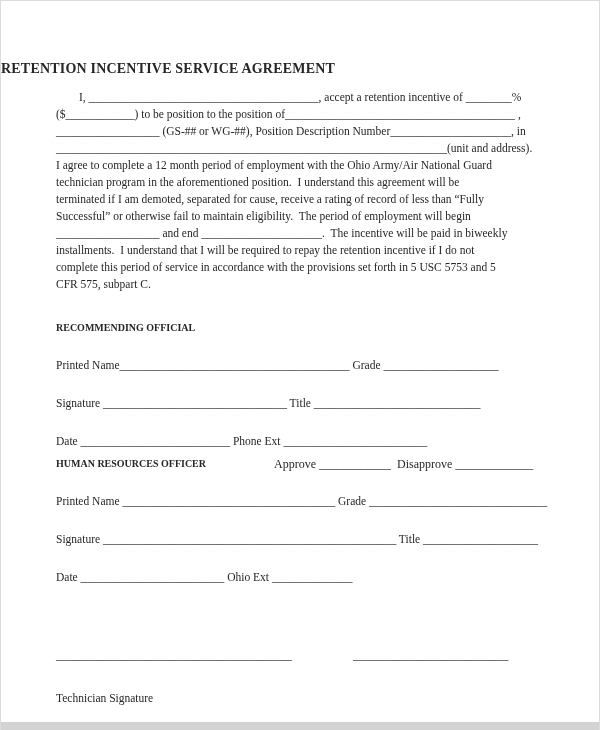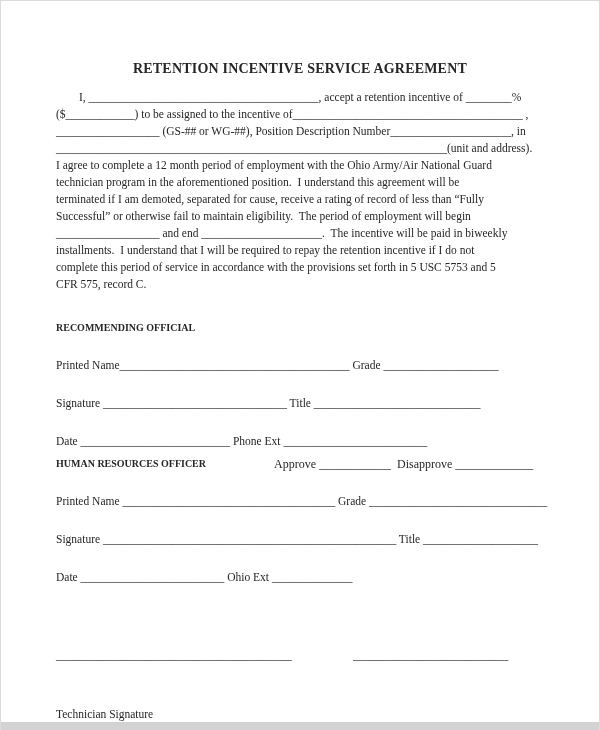--- a/index.html
+++ b/index.html
@@ -7,62 +7,62 @@
     position:relative;width:600px;height:730px;background:#fff;
     font-family:"Liberation Serif","DejaVu Serif",serif;
     color:var(--text,#262626);
     box-sizing:border-box;
     border-top:1px solid var(--frame,#dcdcdc);
     border-left:1px solid var(--frame,#dcdcdc);
     border-right:1px solid var(--frame,#dcdcdc);
     overflow:hidden;
   }
   .doc-title{
-    position:absolute;top:59px;left:0;width:100%;text-align:center;
+    position:absolute;top:59px;left:0;width:100%;
     font-weight:bold;font-size:14px;line-height:17px;letter-spacing:.2px;
     white-space:pre;
   }
   .intro{position:absolute;top:88px;left:55px;width:502px;font-size:11.5px;}
   .line{white-space:pre;line-height:17px;height:17px;}
   .line.indent{padding-left:23px;}
   .section{position:absolute;left:55px;width:502px;font-size:11.5px;}
   .sec-rec{top:318px;}
   .sec-hro{top:454px;}
   .sec-heading{font-weight:bold;font-size:10px;line-height:17px;white-space:pre;display:inline-block;}
   .hro-head{position:relative;height:17px;}
   .approve-line{position:absolute;left:218px;top:2px;font-size:12px;white-space:pre;}
   .form-row{white-space:pre;line-height:17px;margin-top:21px;}
   .sig-block{position:absolute;top:622px;left:0;width:100%;height:60px;font-size:11.5px;}
   .sig-col{position:absolute;top:0;white-space:pre;}
   .sig-col .sig-line{line-height:17px;height:17px;}
-  .sig-col .sig-label{line-height:17px;margin-top:18px;}
+  .sig-col .sig-label{line-height:17px;margin-top:2px;}
   .sig-col.tech{left:55px;}
   .sig-col.date{left:352px;}
   .bottom-band{position:absolute;left:0;bottom:0;width:100%;height:8px;background:var(--band,#d3d3d3);}
 </style>
 </head>
 <body>
 
 <div class="page">
 
   <div class="doc-title">RETENTION INCENTIVE SERVICE AGREEMENT</div>
 
   <div class="intro">
     <div class="line indent">I, ________________________________________, accept a retention incentive of ________%</div>
-    <div class="line">($____________) to be assigned to the incentive of________________________________________ ,</div>
+    <div class="line">($____________) to be position to the position of________________________________________ ,</div>
     <div class="line">__________________ (GS-## or WG-##), Position Description Number_____________________, in</div>
     <div class="line">____________________________________________________________________(unit and address).</div>
     <div class="line">I agree to complete a 12 month period of employment with the Ohio Army/Air National Guard</div>
     <div class="line">technician program in the aforementioned position.  I understand this agreement will be</div>
     <div class="line">terminated if I am demoted, separated for cause, receive a rating of record of less than “Fully</div>
     <div class="line">Successful” or otherwise fail to maintain eligibility.  The period of employment will begin</div>
     <div class="line">__________________ and end _____________________.  The incentive will be paid in biweekly</div>
     <div class="line">installments.  I understand that I will be required to repay the retention incentive if I do not</div>
     <div class="line">complete this period of service in accordance with the provisions set forth in 5 USC 5753 and 5</div>
-    <div class="line">CFR 575, record C.</div>
+    <div class="line">CFR 575, subpart C.</div>
   </div>
 
   <div class="section sec-rec">
     <div class="sec-heading">RECOMMENDING OFFICIAL</div>
     <div class="form-row">Printed Name________________________________________ Grade ____________________</div>
     <div class="form-row">Signature ________________________________ Title _____________________________</div>
     <div class="form-row">Date __________________________ Phone Ext _________________________</div>
   </div>
 
   <div class="section sec-hro">

